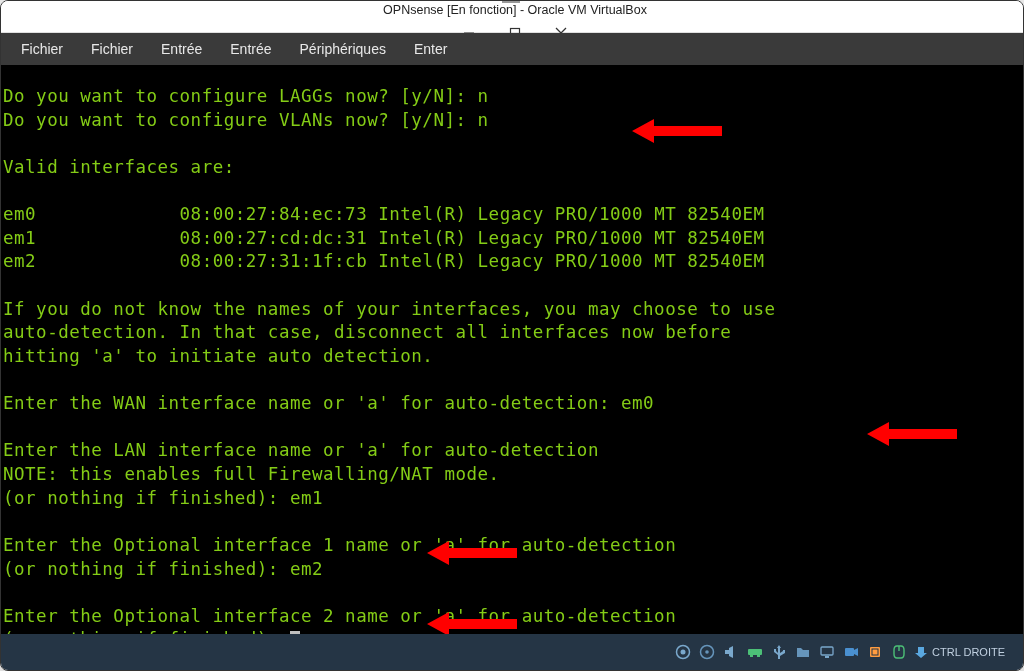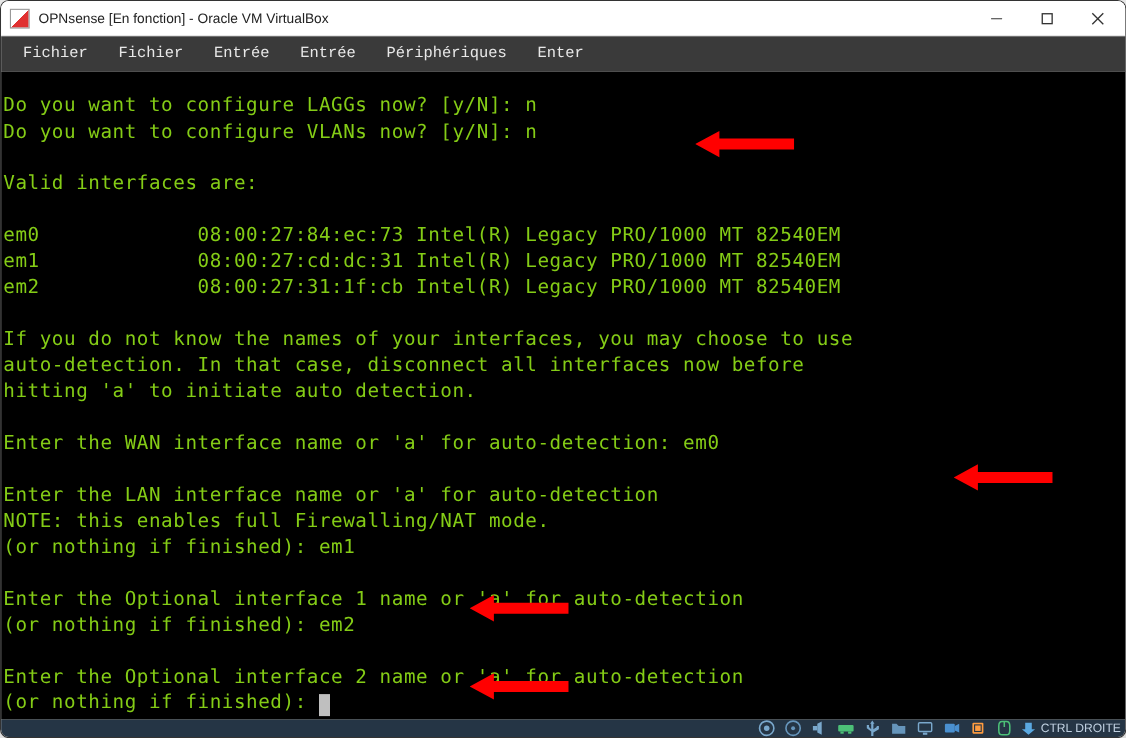--- a/index.html
+++ b/index.html
@@ -25,20 +25,21 @@
     }
 
     
     .titlebar {
       height: 32px;
       background: #fff;
       display: flex;
       align-items: center;
       padding: 0 2px 0 8px;
       border-bottom: 1px solid #e0e0e0;
+      flex-direction: column;
     }
     .titlebar .app-icon {
       width: 18px;
       height: 18px;
       background: linear-gradient(135deg, #ffffff 50%, #e03030 50%);
       border: 1px solid #999;
       margin-right: 8px;
     }
     .titlebar .title {
       font-size: 12.5px;
@@ -63,21 +64,20 @@
     .titlebar .win-btn svg { width: 12px; height: 12px; }
 
     
     .menubar {
       height: 32px;
       background: #3a3a3a;
       display: flex;
       align-items: center;
       padding: 0 8px;
       gap: 4px;
-      font-family: Liberation Mono, monospace;
     }
     .menubar .menu-item {
       color: #e8e8e8;
       font-size: 14px;
       padding: 4px 12px;
       cursor: default;
     }
 
     
     .terminal {
@@ -106,25 +106,25 @@
     .arrow {
       position: absolute;
       width: 90px;
       height: 28px;
       pointer-events: none;
     }
     .arrow svg { width: 100%; height: 100%; }
 
     
     .statusbar {
-      height: 16px;
+      height: 36px;
       background: #253545;
       display: flex;
       align-items: center;
-      padding: 0 4px;
+      padding: 0 18px;
       gap: 6px;
     }
     .statusbar .spacer { flex: 1; }
     .statusbar .status-icon {
       width: 18px;
       height: 17px;
       display: flex;
       align-items: center;
       justify-content: center;
       color: #a0c8ea;

